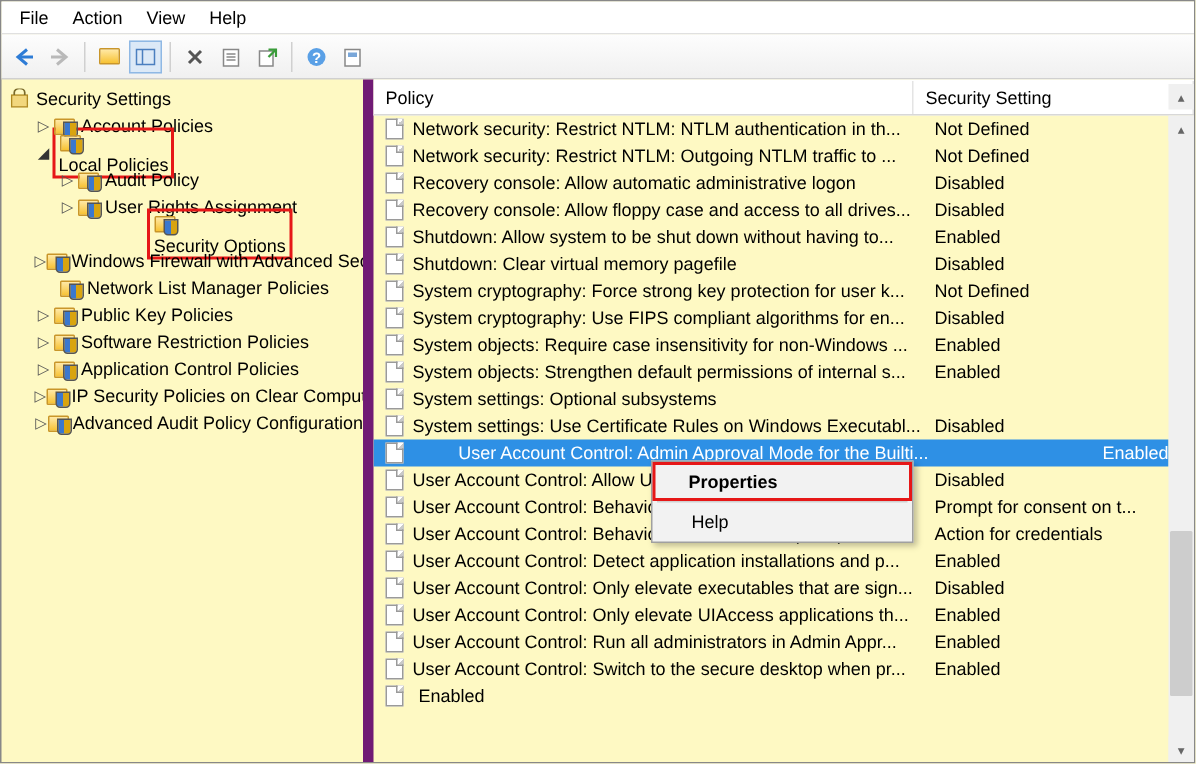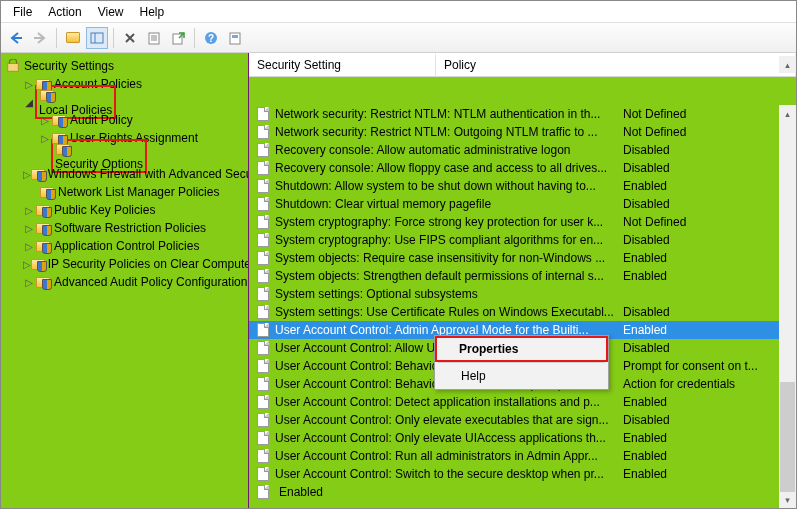--- a/index.html
+++ b/index.html
@@ -1,40 +1,40 @@
 <!DOCTYPE html>
 <html><head>
 <meta charset="utf-8">
 <style>
   * { box-sizing: border-box; }
   html, body { margin: 0; padding: 0; font-family: "Segoe UI", Tahoma, sans-serif; font-size: 12px; color: #000; }
-  .window { width: 797px; height: 509px; border: 1px solid #888; background: #84cc16; display: flex; flex-direction: column; }
+  .window { width: 797px; height: 509px; border: 1px solid #888; background: #fef9c3; display: flex; flex-direction: column; }
   .menubar { height: 22px; background: #fff; display: flex; align-items: center; padding: 0 4px; border-bottom: 1px solid #e0e0e0; }
   .menubar .item { padding: 2px 8px; cursor: default; }
   .toolbar { height: 30px; background: linear-gradient(#fdfdfd,#f0f0f0); border-bottom: 1px solid #d0d0d0; display: flex; align-items: center; padding: 0 4px; gap: 2px; }
   .tb-btn { width: 22px; height: 22px; display: flex; align-items: center; justify-content: center; border: 1px solid transparent; }
   .tb-sep { width: 1px; height: 20px; background: #d0d0d0; margin: 0 3px; }
   .body { flex: 1; display: flex; min-height: 0; }
-  .tree-pane { width: 248px; border-right: 1px solid #701a75; overflow: hidden; padding: 4px 0; }
+  .tree-pane { width: 248px; border-right: 7px solid #701a75; overflow: hidden; padding: 4px 0; }
   .tree { font-size: 12px; }
   .tree-row { display: flex; align-items: center; height: 18px; white-space: nowrap; }
   .tw { width: 12px; text-align: center; color: #555; font-size: 10px; cursor: default; }
   .ic { width: 16px; height: 16px; display: flex; align-items: center; justify-content: center; margin-right: 3px; }
   .folder { width: 14px; height: 11px; background: linear-gradient(#ffe9a6,#f7c233); border: 1px solid #c9962a; border-radius: 1px; position: relative; }
   .folder.shield::after { content:""; position:absolute; right:-3px; bottom:-3px; width:8px; height:9px; background:linear-gradient(90deg,#3b78ce 50%,#d9a40f 50%); border-radius:0 0 3px 3px; border:1px solid #555;}
   .root-ic svg { width:14px; height:14px; }
   .hl-red { border: 2px solid #e61717; padding: 0 2px; }
   .list-pane { flex:1; display:flex; flex-direction:column; min-width:0; position:relative; }
   .list-header { height: 24px; display:flex; align-items:center; border-bottom:1px solid #d8d8d8; background:#fff; }
   .lh-col { padding: 4px 8px; border-right: 1px solid #e4e4e4; font-size:12px; }
   .lh-policy { width: 360px; }
   .lh-setting { flex:1; }
-  .list-body { flex:1; overflow:hidden; position:relative;margin-top:28px; }
+  .list-body { flex:1; overflow:hidden; position:relative; }
   .row { display:flex; align-items:center; height:18px; padding-left:6px; white-space:nowrap; }
-  .row.selected { background:#2e90e5; color:#fff; }
+  .row.selected { background:#2e90e5; color:#fff;text-align:right; }
   .row .pic { width:16px; height:16px; margin-right:4px; display:flex; align-items:center; justify-content:center; }
   .pfile { width:12px; height:14px; background:#fff; border:1px solid #9a9a9a; position:relative; }
   .pfile::after { content:""; position:absolute; right:-1px; top:-1px; width:4px; height:4px; background:linear-gradient(135deg,#fff 50%,#c9c9c9 50%); border-left:1px solid #9a9a9a; border-bottom:1px solid #9a9a9a; }
   .pcol { width: 344px; overflow:hidden; text-overflow:ellipsis; }
   .scol { flex:1; overflow:hidden; text-overflow:ellipsis; padding-left:4px;}
   .ctx-menu { position:absolute; left:442px; top:14px; width:175px; background:#f2f2f2; border:1px solid #a0a0a0; box-shadow:2px 2px 4px rgba(0,0,0,.25); padding:2px; }
   .ctx-item { height:22px; display:flex; align-items:center; padding:0 24px; font-size:12px; }
   .ctx-sep { height:1px; background:#d0d0d0; margin:2px 1px; }
   .ctx-hl { border:2px solid #e61717; margin:-2px; padding:0 22px; height:26px; display:flex; align-items:center; font-weight:600;}
   .scroll-track { position:absolute; right:0; top:0; width:17px; height:100%; background:#f0f0f0; display:flex; flex-direction:column; }
@@ -147,21 +147,21 @@
               </span>
               <span>Audit Policy</span>
             </div>
             <div class="tree-row" style="padding-left: 38px;">
               <span class="tw">▷</span>
               <span class="ic">
                 <span class="folder shield"></span>
               </span>
               <span>User Rights Assignment</span>
             </div>
-            <div class="tree-row" style="padding-left: 38px;">
+            <div class="tree-row" style="padding-left: 38px; justify-content: center;">
               <span class="tw"></span>
               <span class="hl-red"><span class="ic">
                   <span class="folder shield"></span>
                 </span><span>Security Options</span></span>
             </div>
             <div class="tree-row" style="padding-left: 22px;">
               <span class="tw">▷</span>
               <span class="ic">
                 <span class="folder shield"></span>
               </span>
@@ -209,22 +209,22 @@
               </span>
               <span>Advanced Audit Policy Configuration</span>
             </div>
           </div>
       </div>
     </div>
 
     <div class="list-pane">
       <div class="scroll-up">▴</div>
       <div class="list-header">
+        <div class="lh-col lh-policy">Policy</div>
         <div class="lh-col lh-setting">Security Setting</div>
-        <div class="lh-col lh-policy">Policy</div>
       </div>
       <div class="list-body">
         <div id="list-rows" style="padding-right:17px;">
             <div class="row">
               <span class="pic">
                 <span class="pfile"></span>
               </span>
               <span class="pcol">Network security: Restrict NTLM: NTLM authentication in th...</span>
               <span class="scol">Not Defined</span>
             </div>

